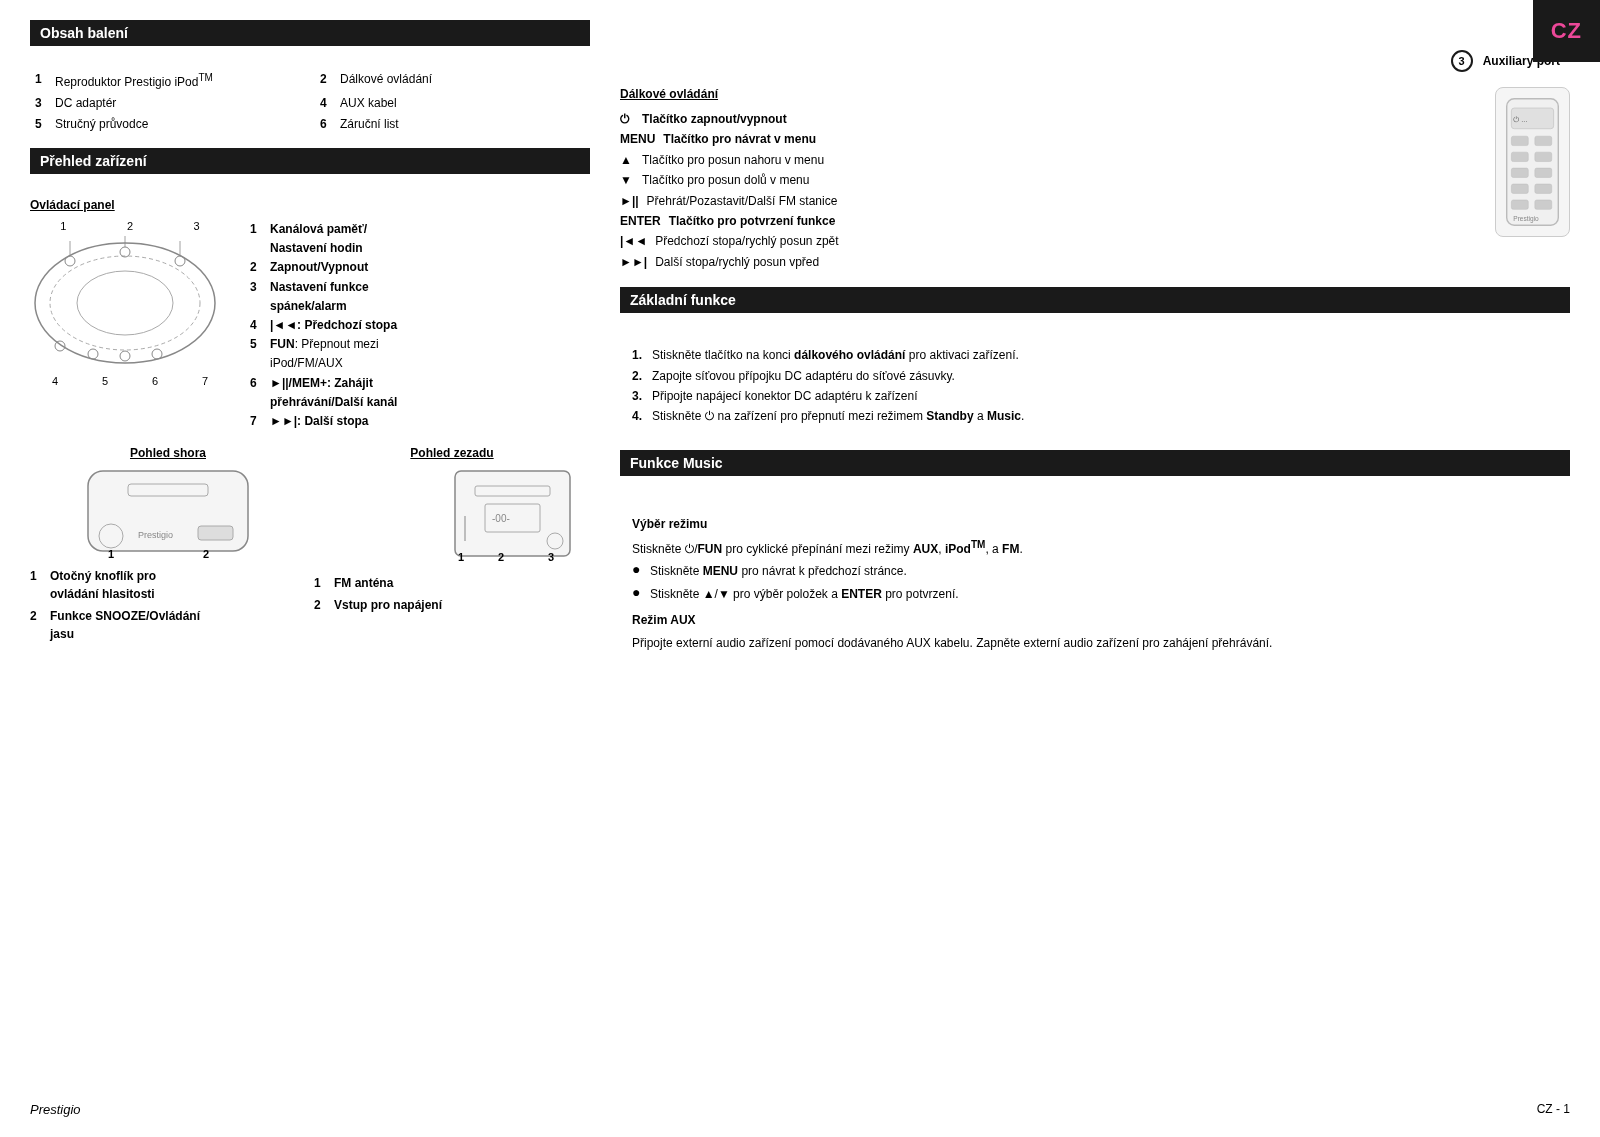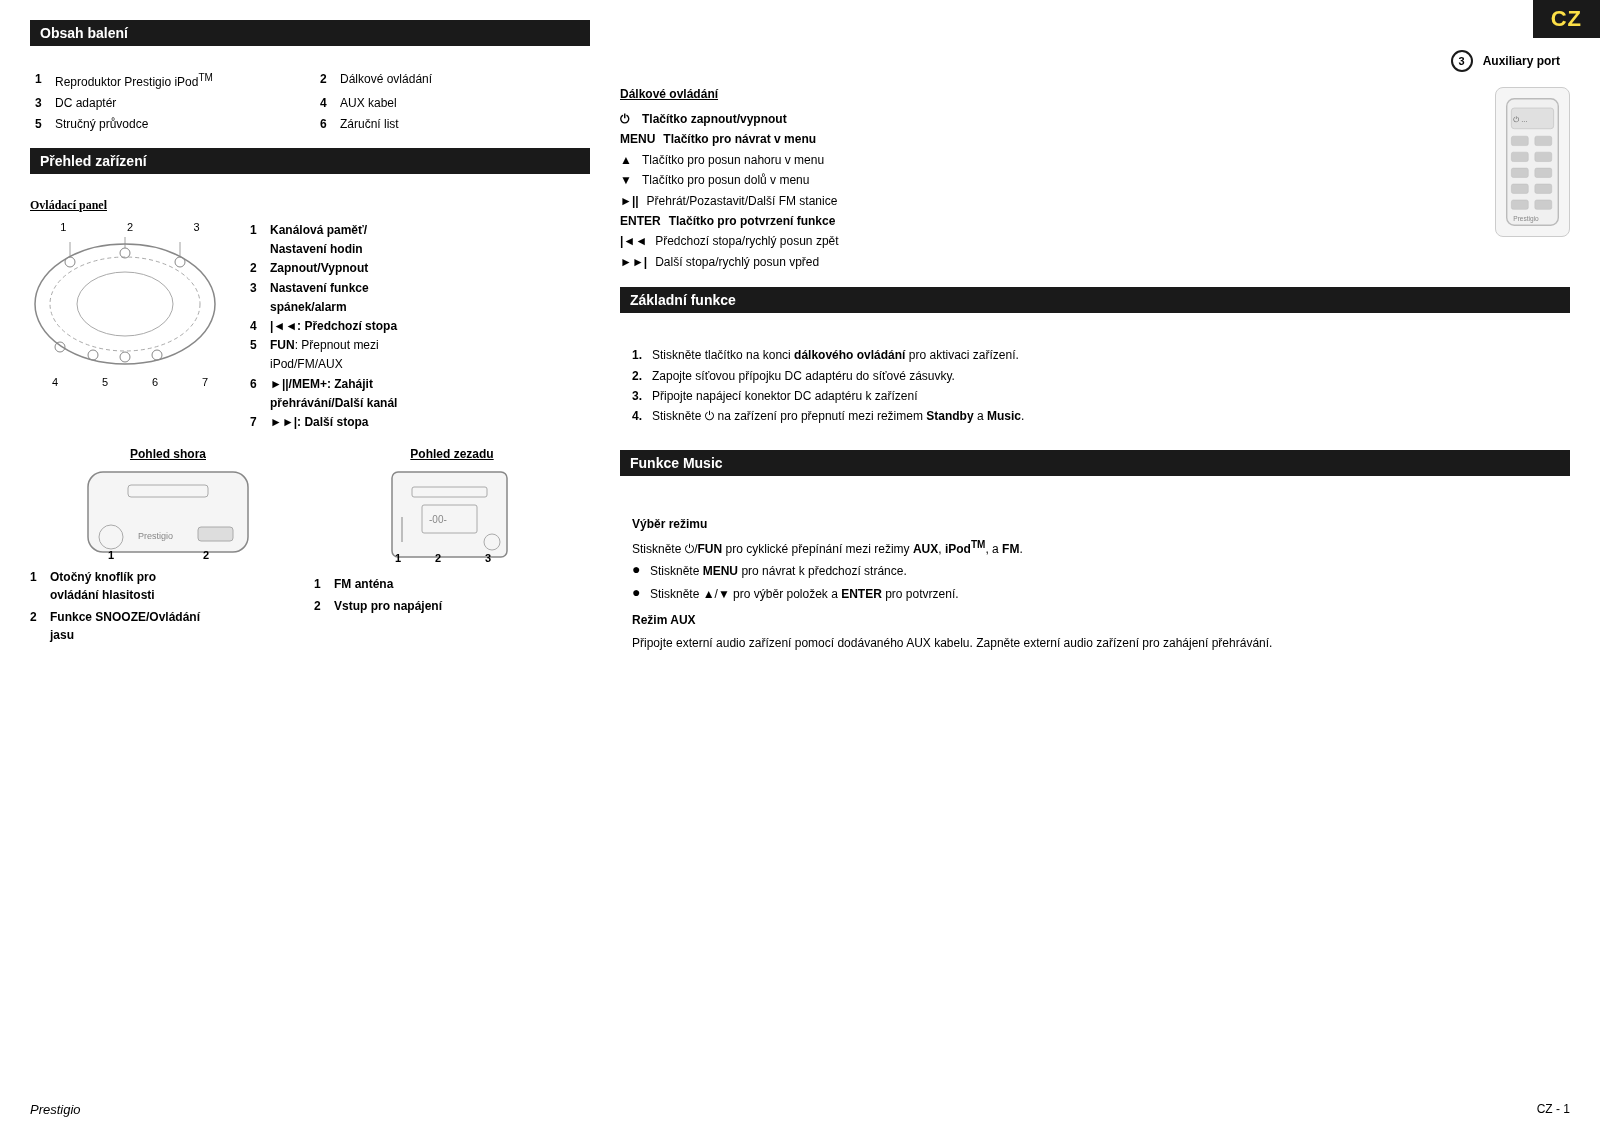--- a/index.html
+++ b/index.html
@@ -12,24 +12,24 @@
       min-height: 1137px;
       position: relative;
     }
 
     
     .cz-badge {
       position: absolute;
       top: 0;
       right: 0;
       background: #1a1a1a;
-      color: #fde047;
+      color: #ec4899;
       font-size: 22px;
       font-weight: bold;
-      padding: 6px 18px;
+      padding: 18px 18px;
       letter-spacing: 1px;
     }
 
     .page-layout {
       display: flex;
       padding: 20px 30px;
       gap: 30px;
     }
 
     .left-column {
@@ -78,21 +78,20 @@
     
     .panel-section {
       margin-bottom: 15px;
     }
 
     .panel-label {
       font-weight: bold;
       text-decoration: underline;
       font-size: 12px;
       margin-bottom: 8px;
-      font-family: Liberation Serif, serif;
     }
 
     .panel-content {
       display: flex;
       gap: 20px;
       align-items: flex-start;
     }
 
     
     .device-diagram {
@@ -449,21 +448,21 @@
             </div>
             <div class="bottom-item">
               <span class="item-num bold">2</span>
               <span><span class="bold">Funkce SNOOZE/Ovládání<br>jasu</span></span>
             </div>
           </div>
         </div>
 
         <div class="view-block">
           <div class="view-title">Pohled zezadu</div>
-          <div style="display:flex; justify-content:center; margin-bottom:8px;">
+          <div style="display:flex; justify-content:flex-end; margin-bottom:8px;">
             <svg width="150" height="100" viewBox="0 0 150 100">
 
               <rect x="15" y="5" width="115" height="85" rx="6" fill="#f5f5f5" stroke="#888" stroke-width="1.5"></rect>
 
               <rect x="35" y="20" width="75" height="10" rx="2" fill="none" stroke="#aaa" stroke-width="1"></rect>
 
               <rect x="45" y="38" width="55" height="28" rx="2" fill="none" stroke="#aaa" stroke-width="1"></rect>
               <text x="52" y="56" font-size="10" fill="#888" font-family="Arial">-00-</text>
 
               <circle cx="115" cy="75" r="8" fill="none" stroke="#aaa" stroke-width="1"></circle>

